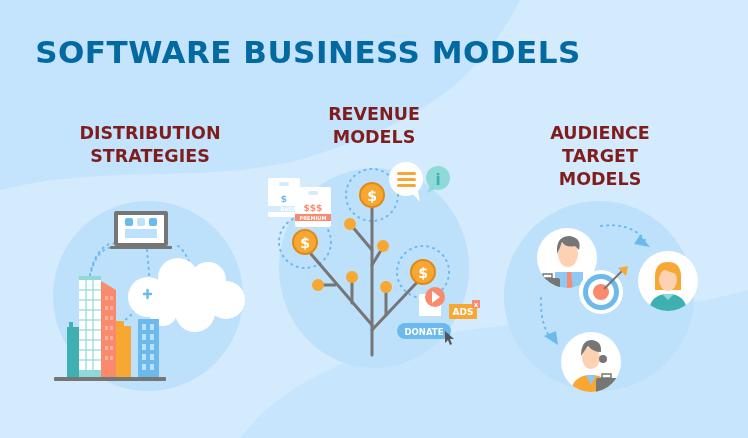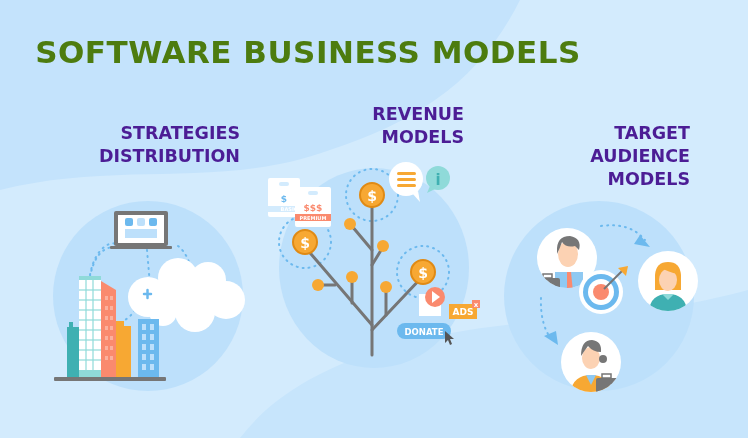--- a/index.html
+++ b/index.html
@@ -1,47 +1,47 @@
 <!DOCTYPE html>
 <html><head>
 <meta charset="utf-8">
 <style>
   html, body { margin:0; padding:0; }
   body { width:748px; height:438px; overflow:hidden; position:relative;
          background:#d3ebfd; font-family:"DejaVu Sans", "Liberation Sans", sans-serif; }
   .bg { position:absolute; inset:0; }
   .title { position:absolute; left:0; width:616px; top:34px; text-align:center;
-           font-weight:bold; font-size:31px; letter-spacing:0.5px; color:#4d7c0f; }
-  .section-title { position:absolute; text-align:right; font-weight:bold; font-size:17.5px;
-                   line-height:23px; color:#4c1d95; }
+           font-weight:bold; font-size:31px; letter-spacing:0.5px; color:#0369a1; }
+  .section-title { position:absolute; text-align:center; font-weight:bold; font-size:17.5px;
+                   line-height:23px; color:#7f1d1d; }
   .illus { position:absolute; left:0; top:0; }
   .svgtext { font-family:"DejaVu Sans", "Liberation Sans", sans-serif; font-weight:bold; }
 </style>
 </head>
 <body>
 
 <svg class="bg" width="748" height="438" viewBox="0 0 748 438">
   <rect width="748" height="438" fill="#d3ebfd"></rect>
   <path d="M0,0 L520,0 C480,80 420,120 330,150 C220,190 120,160 0,190 Z" fill="#c4e3fc"></path>
   <path d="M240,438 C300,360 420,330 560,320 C650,314 710,300 748,290 L748,438 Z" fill="#c7e5fc"></path>
 </svg>
 
 <div class="title">SOFTWARE BUSINESS MODELS</div>
 
 <div class="section-title" style="left:60px; width:180px; top:122px;">
+  <div>DISTRIBUTION</div>
   <div>STRATEGIES</div>
-  <div>DISTRIBUTION</div>
 </div>
 <div class="section-title" style="left:284px; width:180px; top:103px;">
   <div>REVENUE</div>
   <div>MODELS</div>
 </div>
 <div class="section-title" style="left:510px; width:180px; top:122px;">
+  <div>AUDIENCE</div>
   <div>TARGET</div>
-  <div>AUDIENCE</div>
   <div>MODELS</div>
 </div>
 
 <svg class="illus" width="748" height="438" viewBox="0 0 748 438">
   <circle cx="148" cy="296" r="95" fill="#bde0fb"></circle>
 
   <path d="M90,275 C95,245 115,240 115,245" fill="none" stroke="#6cb9ee" stroke-width="2" stroke-dasharray="1 5" stroke-linecap="round"></path>
   <path d="M90,275 C95,245 110,250 114,246" fill="none" stroke="none"></path>
   <path d="M89,276 C95,248 105,245 112,245" fill="none" stroke="none"></path>
   <path d="M90,277 Q95,250 112,247" fill="none" stroke="#6cb9ee" stroke-width="2" stroke-dasharray="1 5" stroke-linecap="round"></path>

